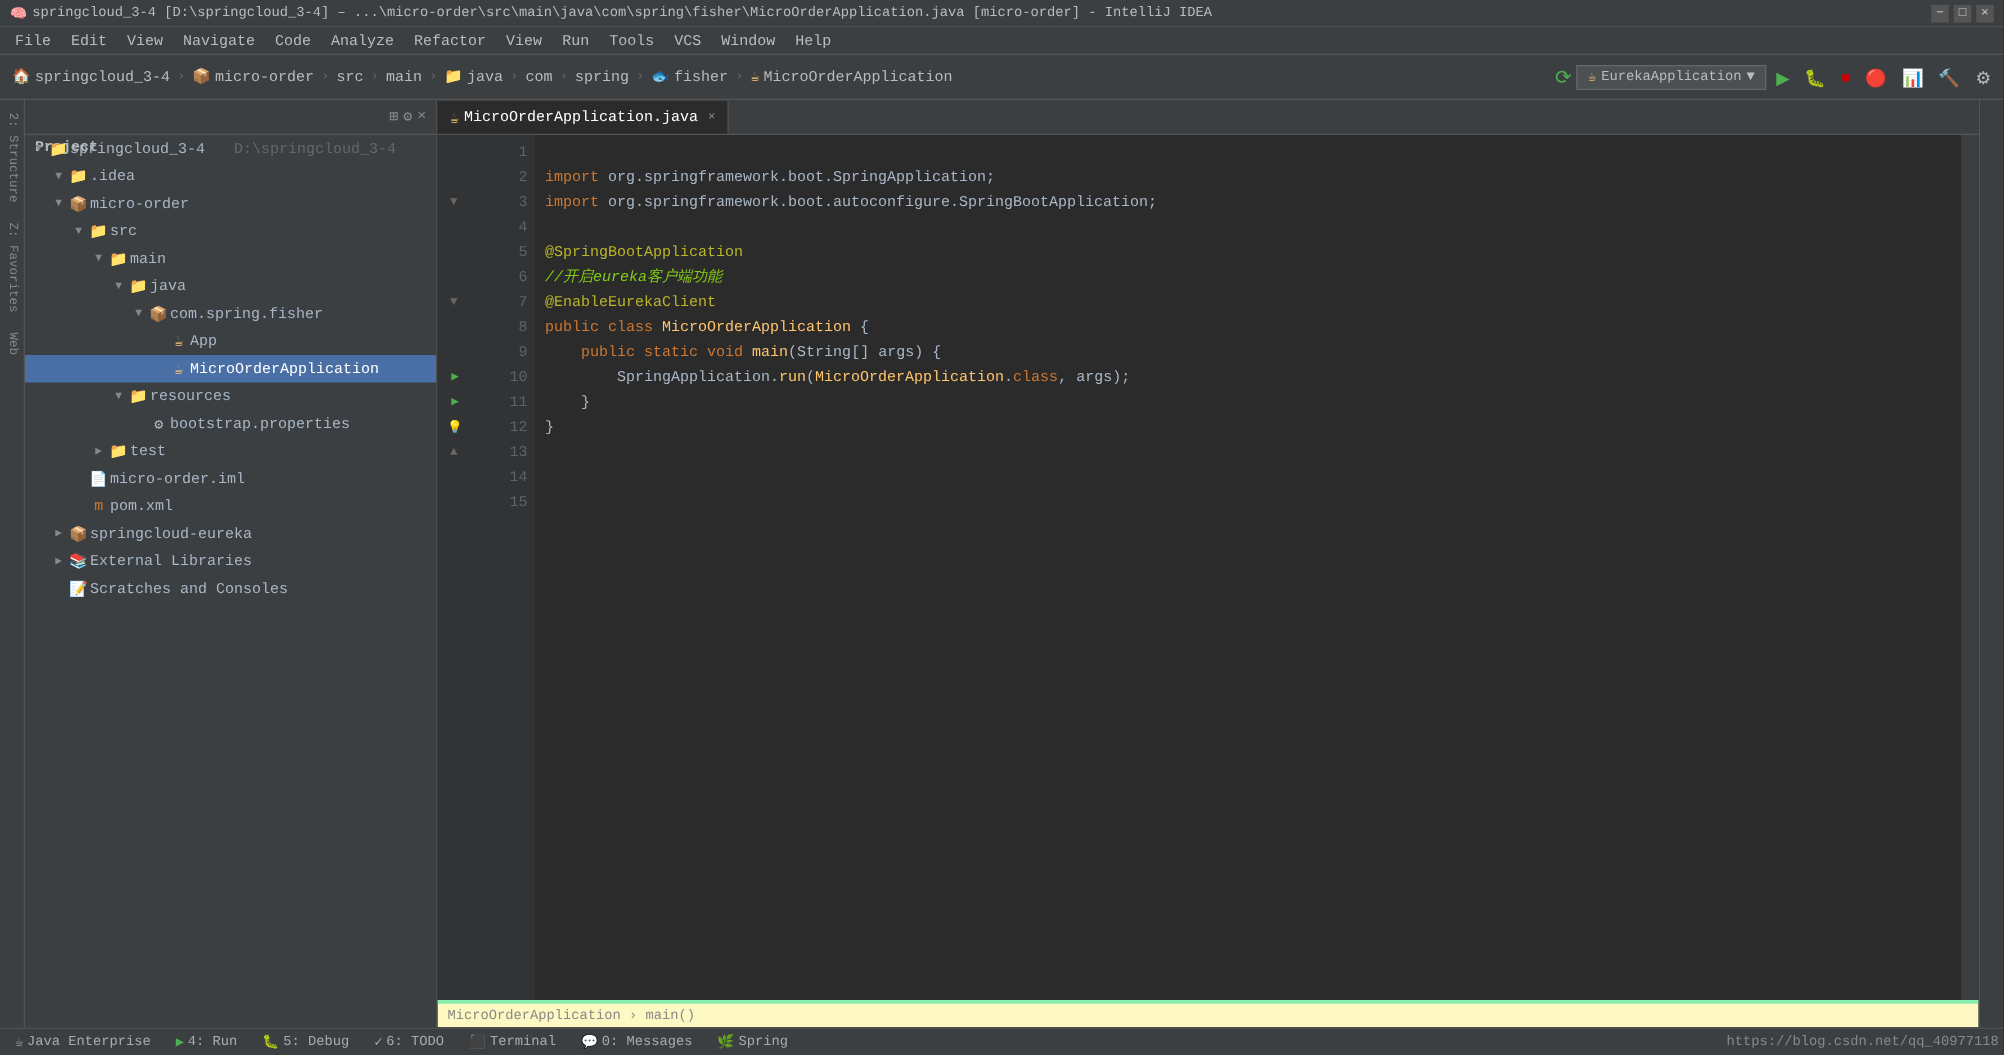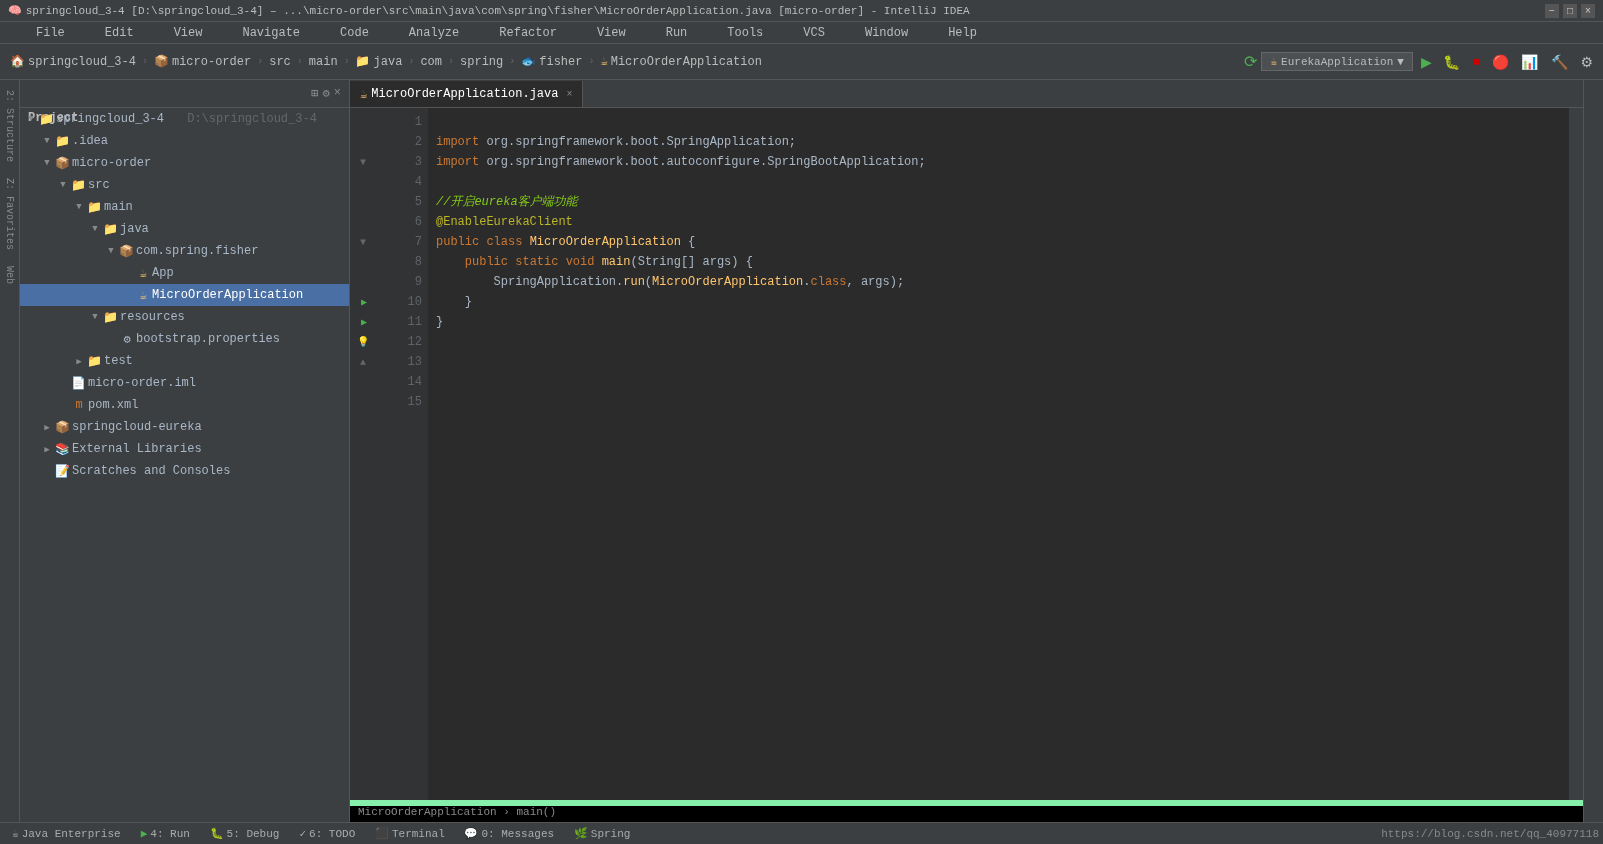--- a/index.html
+++ b/index.html
@@ -47,21 +47,20 @@
       align-items: center;
       padding: 0 4px;
       border-bottom: 1px solid #555;
       flex-shrink: 0;
     }
     .menu-item {
       padding: 2px 8px;
       color: #bbbbbb;
       font-size: 12px;
       cursor: pointer;
-      margin-left: 24px;
     }
 
     
     .toolbar {
       background: #3c3f41;
       height: 36px;
       display: flex;
       align-items: center;
       padding: 0 6px;
       border-bottom: 1px solid #555;
@@ -666,20 +665,23 @@
         <div class="code-line">
           <pre><span class="kw">import</span> org.springframework.boot.SpringApplication;</pre>
         </div>
         <div class="code-line">
           <pre><span class="kw">import</span> org.springframework.boot.autoconfigure.SpringBootApplication;</pre>
         </div>
         <div class="code-line">
           <pre> </pre>
         </div>
         <div class="code-line">
+          <pre><span class="ann">@SpringBootApplication</span></pre>
+        </div>
+        <div class="code-line">
           <pre><span class="comment">//开启eureka客户端功能</span></pre>
         </div>
         <div class="code-line">
           <pre><span class="ann">@EnableEurekaClient</span></pre>
         </div>
         <div class="code-line">
           <pre><span class="kw">public</span> <span class="kw">class</span> <span class="cls-name">MicroOrderApplication</span> {</pre>
         </div>
         <div class="code-line">
           <pre>    <span class="kw">public</span> <span class="kw">static</span> <span class="kw">void</span> <span class="method">main</span>(<span class="cls">String</span>[] args) {</pre>
@@ -694,21 +696,21 @@
           <pre>}</pre>
         </div>
         <div class="code-line">
           <pre> </pre>
         </div>
       </div>
 
       <div class="editor-scrollbar"></div>
     </div>
 
-    <div style="height:22px;background:#000000;border-top:6px solid #86efac;display:flex;padding:0 8px;font-size:11px;color:#888;">
+    <div style="height:22px;background:#fef9c3;border-top:3px solid #86efac;display:flex;align-items:center;padding:0 8px;font-size:11px;color:#888;">
       <span>MicroOrderApplication › main()</span>
     </div>
   </div>
 
   <div class="side-icons-right">
   </div>
 </div>
 
 <div class="bottom-tools">
   <span class="bottom-tool-btn">

